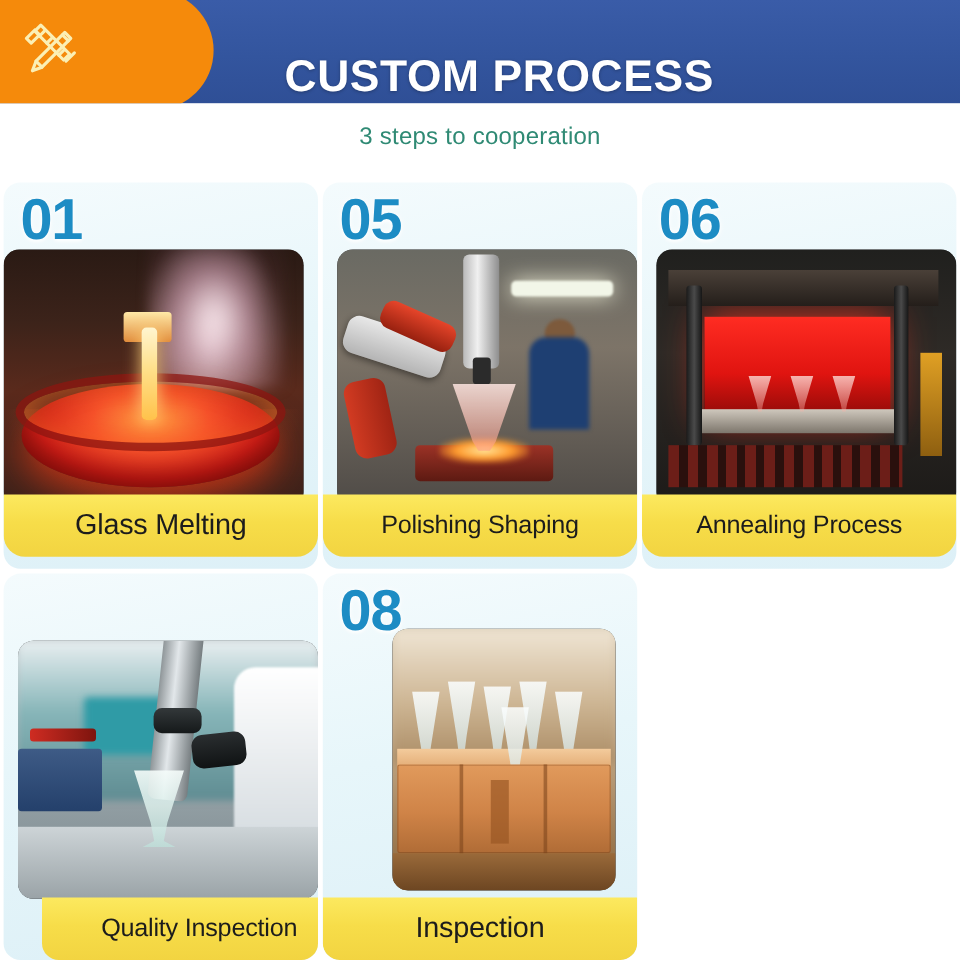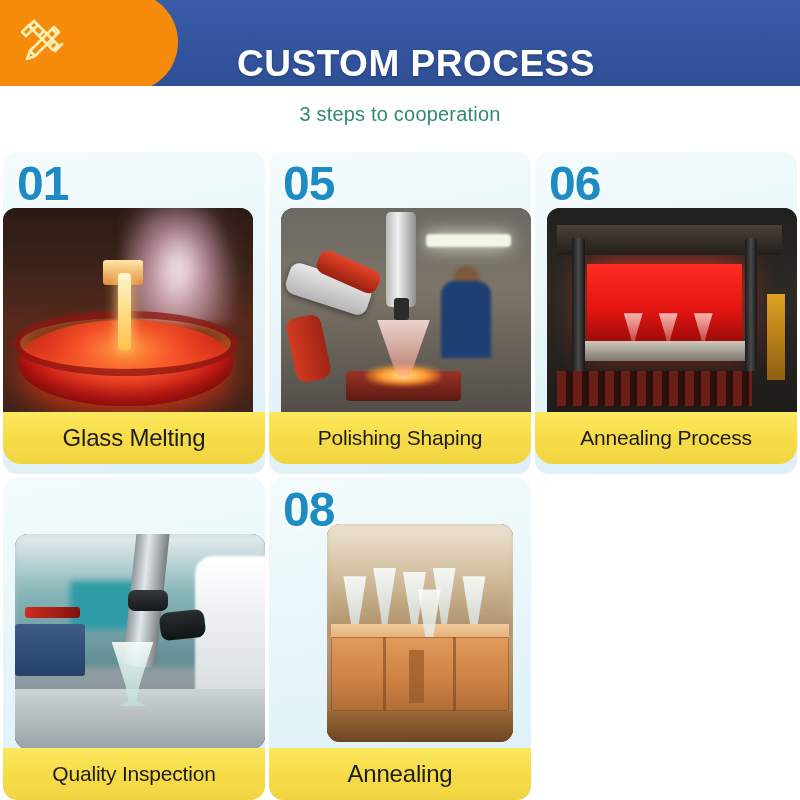--- a/index.html
+++ b/index.html
@@ -465,21 +465,21 @@
           <div class="coat"></div>
           <div class="table"></div>
           <div class="redbar"></div>
           <div class="vice"></div>
           <div class="armv"></div>
           <div class="joint"></div>
           <div class="joint2"></div>
           <div class="goblet"></div>
         </div>
       </div>
-      <div class="card-label tight" style="bottom: 0px; border-radius: 0px 0px 14px 14px;">Quality Inspection</div>
+      <div class="card-label tight" style="bottom: 0px; border-radius: 0px 0px 14px 14px; margin-left: 32px;">Quality Inspection</div>
     </div>
 
     <div class="card row2-card">
       <div class="card-number">08</div>
       <div class="card-photo inset">
         <div class="scene s6">
           <div class="blurbg"></div>
           <div class="floor"></div>
           <div class="gl gl1"></div>
             <div class="gl gl2"></div>
@@ -487,17 +487,17 @@
           <div class="gl gl4"></div>
             <div class="gl gl5"></div>
           <div class="boxtop"></div>
           <div class="gl gl6"></div>
           <div class="boxrow"></div>
           <div class="seam seam1"></div>
             <div class="seam seam2"></div>
           <div class="tape"></div>
         </div>
       </div>
-      <div class="card-label" style="bottom: 0px; border-radius: 0px 0px 14px 14px;">Annealing</div>
+      <div class="card-label" style="bottom: 0px; border-radius: 0px 0px 14px 14px;">Inspection</div>
     </div>
 
   </div>
 </div>
 
 </body></html>

